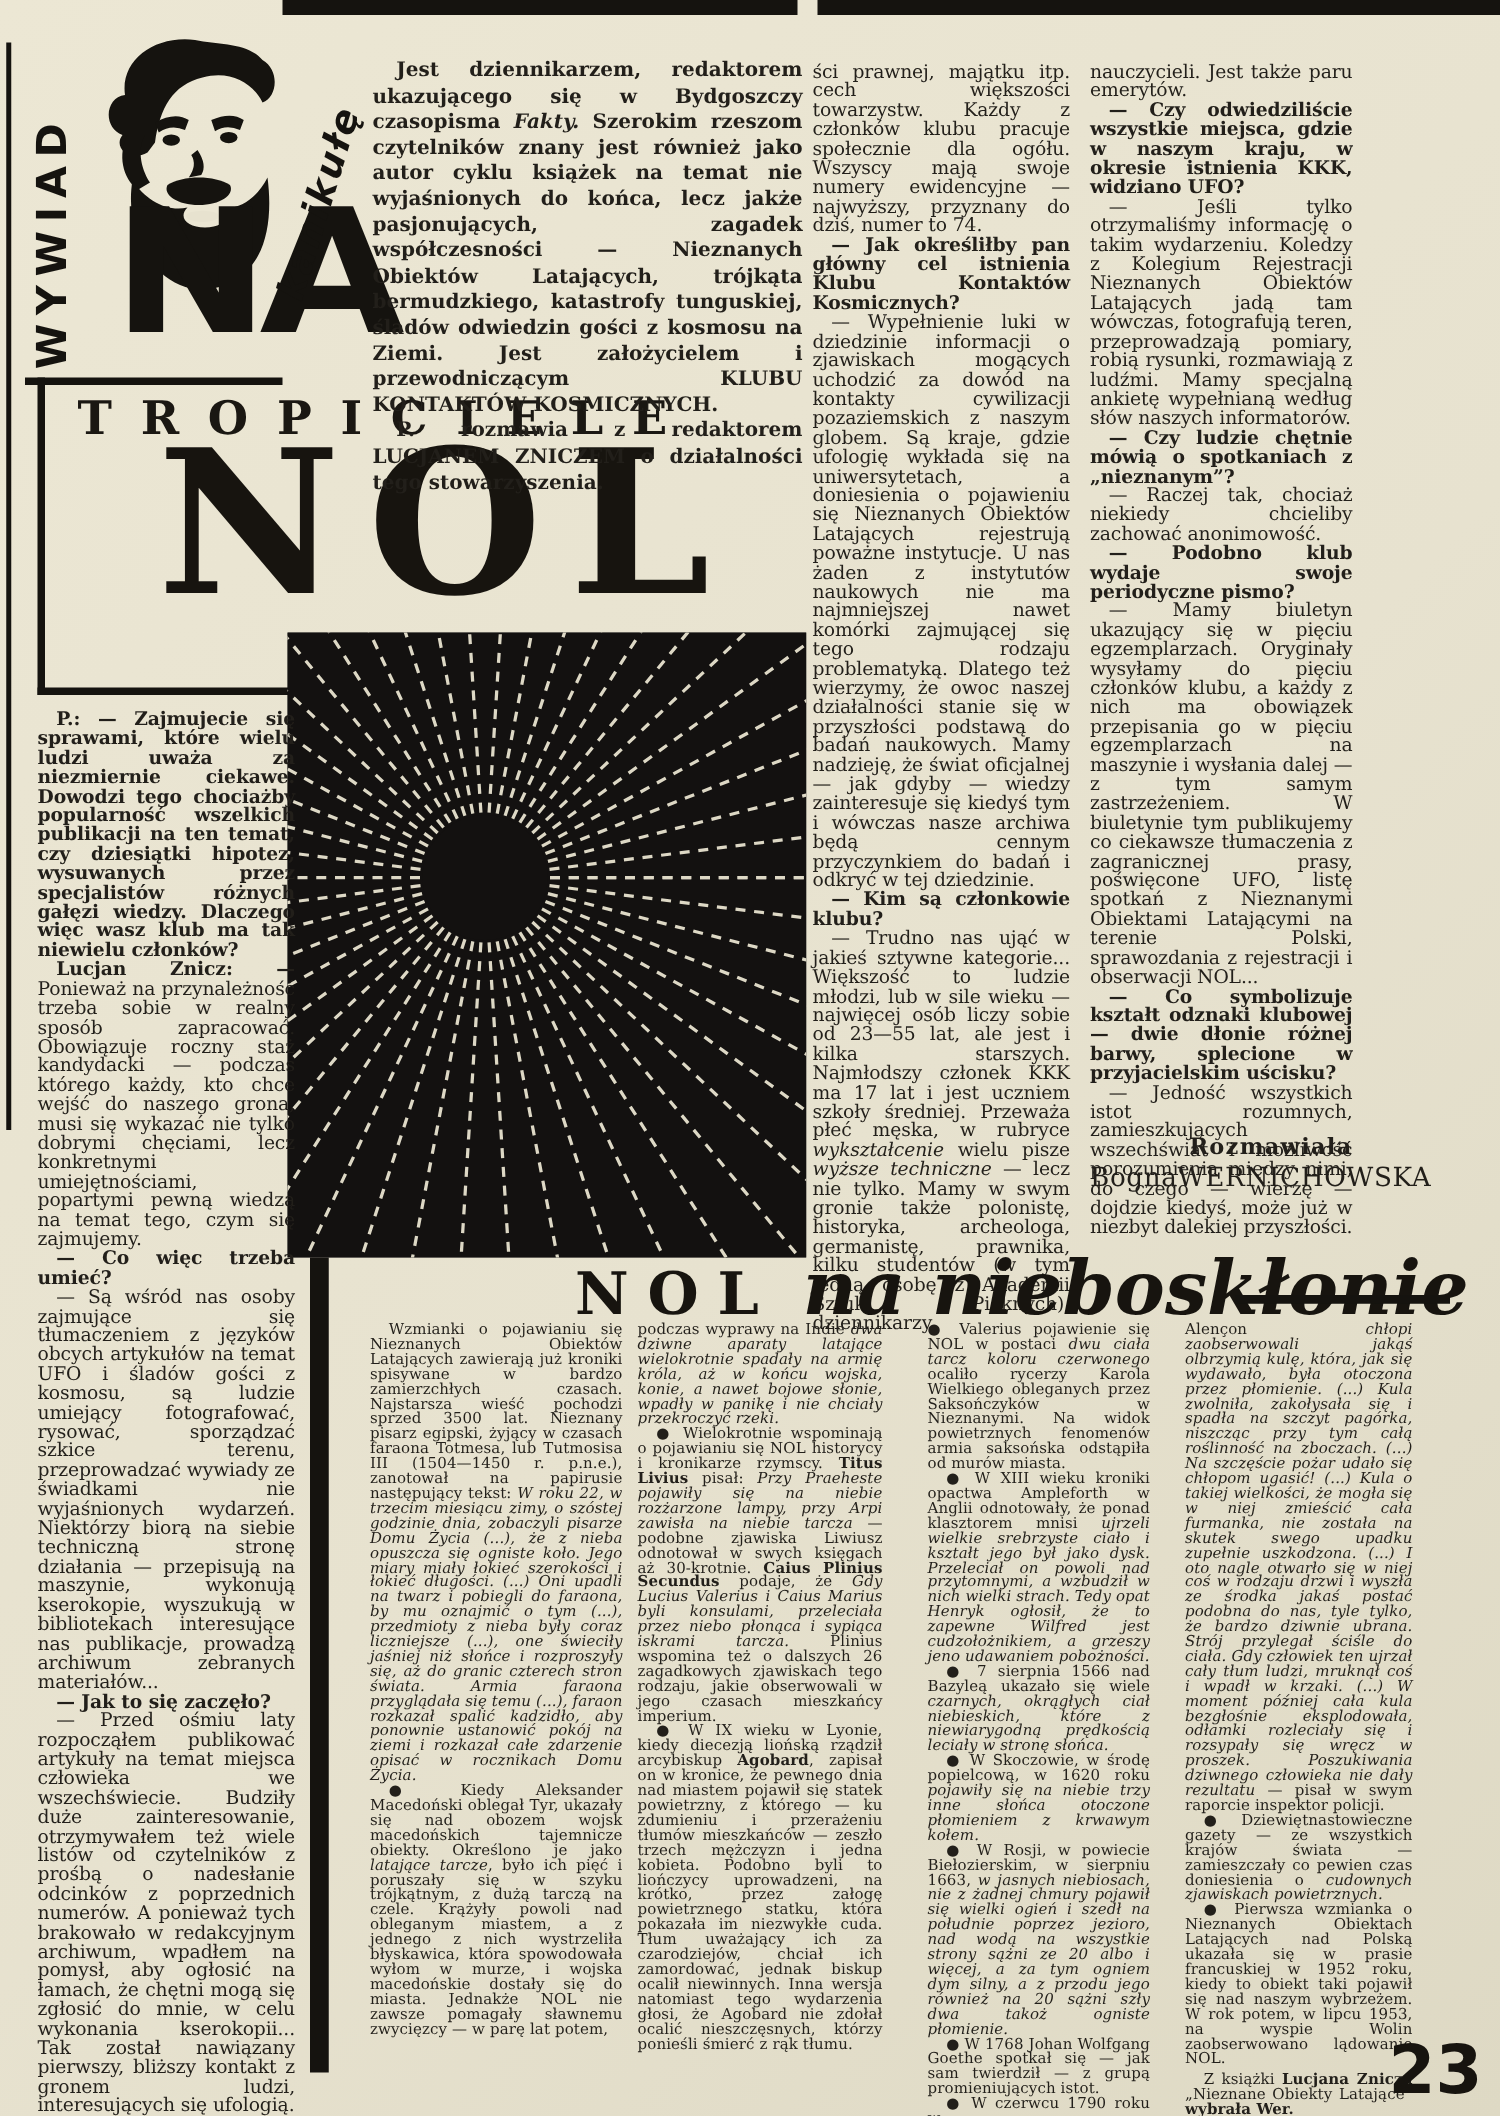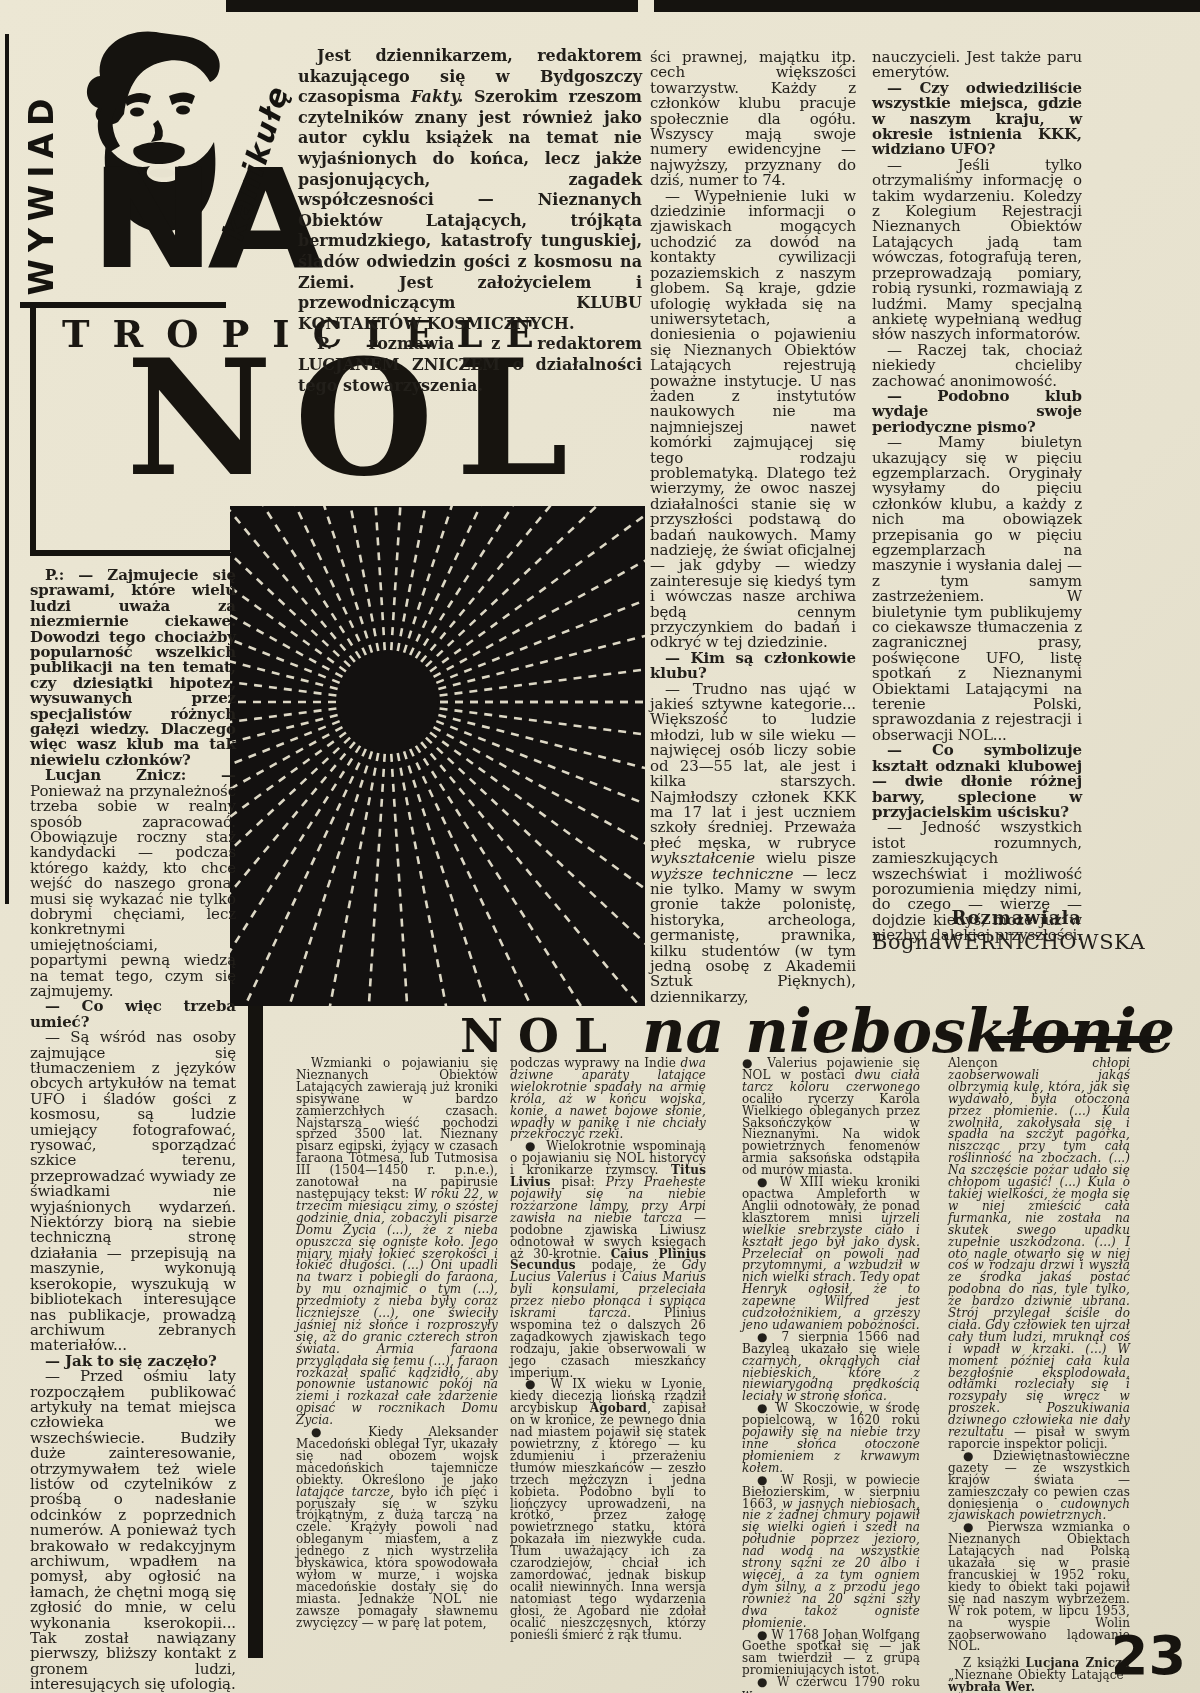--- a/index.html
+++ b/index.html
@@ -160,30 +160,32 @@
       <p class="q"><span>— Co więc trzeba umieć?</span></p>
       <p class="a"><span>— Są wśród nas osoby zajmujące się tłumaczeniem z języków obcych artykułów na temat UFO i śladów gości z kosmosu, są ludzie umiejący fotografować, rysować, sporządzać szkice terenu, przeprowadzać wywiady ze świadkami nie wyjaśnionych wydarzeń. Niektórzy biorą na siebie techniczną stronę działania — przepisują na maszynie, wykonują kserokopie, wyszukują w bibliotekach interesujące nas publikacje, prowadzą archiwum zebranych materiałów...</span></p>
       <p class="q"><span>— Jak to się zaczęło?</span></p>
       <p class="a"><span>— Przed ośmiu laty rozpocząłem publikować artykuły na temat miejsca człowieka we wszechświecie. Budziły duże zainteresowanie, otrzymywałem też wiele listów od czytelników z prośbą o nadesłanie odcinków z poprzednich numerów. A ponieważ tych brakowało w redakcyjnym archiwum, wpadłem na pomysł, aby ogłosić na łamach, że chętni mogą się zgłosić do mnie, w celu wykonania kserokopii... Tak został nawiązany pierwszy, bliższy kontakt z gronem ludzi, interesujących się ufologią.</span></p>
       <p class="q"><span>— Jesteście klubem nieformalnym...</span></p>
     </div>
 
   <div class="col iv" style="left:650px;top:50px;width:206px;">
 
   <p class="a noind"><span>ści prawnej, majątku itp. cech większości towarzystw. Każdy z członków klubu pracuje społecznie dla ogółu. Wszyscy mają swoje numery ewidencyjne — najwyższy, przyznany do dziś, numer to 74.</span></p>
+      <p class="q"><span>— Jak określiłby pan główny cel istnienia Klubu Kontaktów Kosmicznych?</span></p>
       <p class="a"><span>— Wypełnienie luki w dziedzinie informacji o zjawiskach mogących uchodzić za dowód na kontakty cywilizacji pozaziemskich z naszym globem. Są kraje, gdzie ufologię wykłada się na uniwersytetach, a doniesienia o pojawieniu się Nieznanych Obiektów Latających rejestrują poważne instytucje. U nas żaden z instytutów naukowych nie ma najmniejszej nawet komórki zajmującej się tego rodzaju problematyką. Dlatego też wierzymy, że owoc naszej działalności stanie się w przyszłości podstawą do badań naukowych. Mamy nadzieję, że świat oficjalnej — jak gdyby — wiedzy zainteresuje się kiedyś tym i wówczas nasze archiwa będą cennym przyczynkiem do badań i odkryć w tej dziedzinie.</span></p>
       <p class="q"><span>— Kim są członkowie klubu?</span></p>
       <p class="a"><span>— Trudno nas ująć w jakieś sztywne kategorie... Większość to ludzie młodzi, lub w sile wieku — najwięcej osób liczy sobie od 23—55 lat, ale jest i kilka starszych. Najmłodszy członek KKK ma 17 lat i jest uczniem szkoły średniej. Przeważa płeć męska, w rubryce </span><span class="i">wykształcenie</span><span> wielu pisze </span><span class="i">wyższe techniczne</span><span> — lecz nie tylko. Mamy w swym gronie także polonistę, historyka, archeologa, germanistę, prawnika, kilku studentów (w tym jedną osobę z Akademii Sztuk Pięknych), dziennikarzy,</span></p>
     </div>
 
   <div class="col iv" style="left:872px;top:50px;width:210px;">
 
   <p class="a noind"><span>nauczycieli. Jest także paru emerytów.</span></p>
       <p class="q"><span>— Czy odwiedziliście wszystkie miejsca, gdzie w naszym kraju, w okresie istnienia KKK, widziano UFO?</span></p>
       <p class="a"><span>— Jeśli tylko otrzymaliśmy informację o takim wydarzeniu. Koledzy z Kolegium Rejestracji Nieznanych Obiektów Latających jadą tam wówczas, fotografują teren, przeprowadzają pomiary, robią rysunki, rozmawiają z ludźmi. Mamy specjalną ankietę wypełnianą według słów naszych informatorów.</span></p>
+      <p class="q"><span>— Czy ludzie chętnie mówią o spotkaniach z „nieznanym”?</span></p>
       <p class="a"><span>— Raczej tak, chociaż niekiedy chcieliby zachować anonimowość.</span></p>
       <p class="q"><span>— Podobno klub wydaje swoje periodyczne pismo?</span></p>
       <p class="a"><span>— Mamy biuletyn ukazujący się w pięciu egzemplarzach. Oryginały wysyłamy do pięciu członków klubu, a każdy z nich ma obowiązek przepisania go w pięciu egzemplarzach na maszynie i wysłania dalej — z tym samym zastrzeżeniem. W biuletynie tym publikujemy co ciekawsze tłumaczenia z zagranicznej prasy, poświęcone UFO, listę spotkań z Nieznanymi Obiektami Latającymi na terenie Polski, sprawozdania z rejestracji i obserwacji NOL...</span></p>
       <p class="q"><span>— Co symbolizuje kształt odznaki klubowej — dwie dłonie różnej barwy, splecione w przyjacielskim uścisku?</span></p>
       <p class="a"><span>— Jedność wszystkich istot rozumnych, zamieszkujących wszechświat i możliwość porozumienia między nimi, do czego — wierzę — dojdzie kiedyś, może już w niezbyt dalekiej przyszłości.</span></p>
     </div>
 
   <div class="col byline" style="left:872px;top:898px;width:210px;">
     <div class="lbl">Rozmawiała</div>
     <div class="nm">

